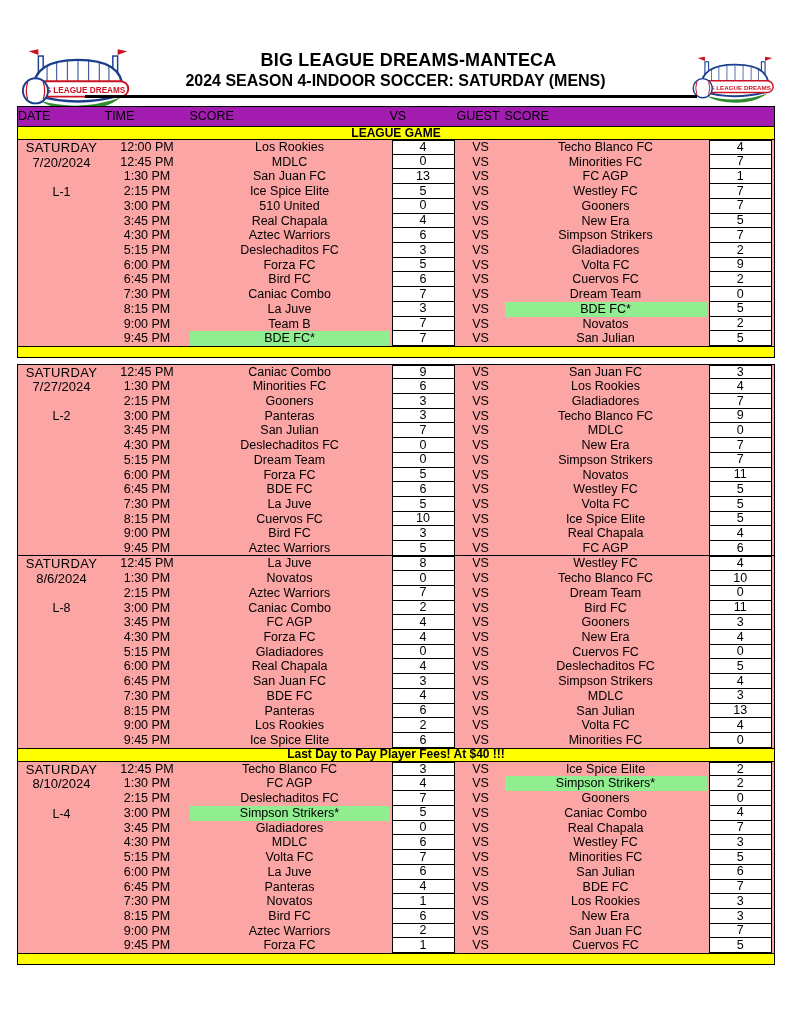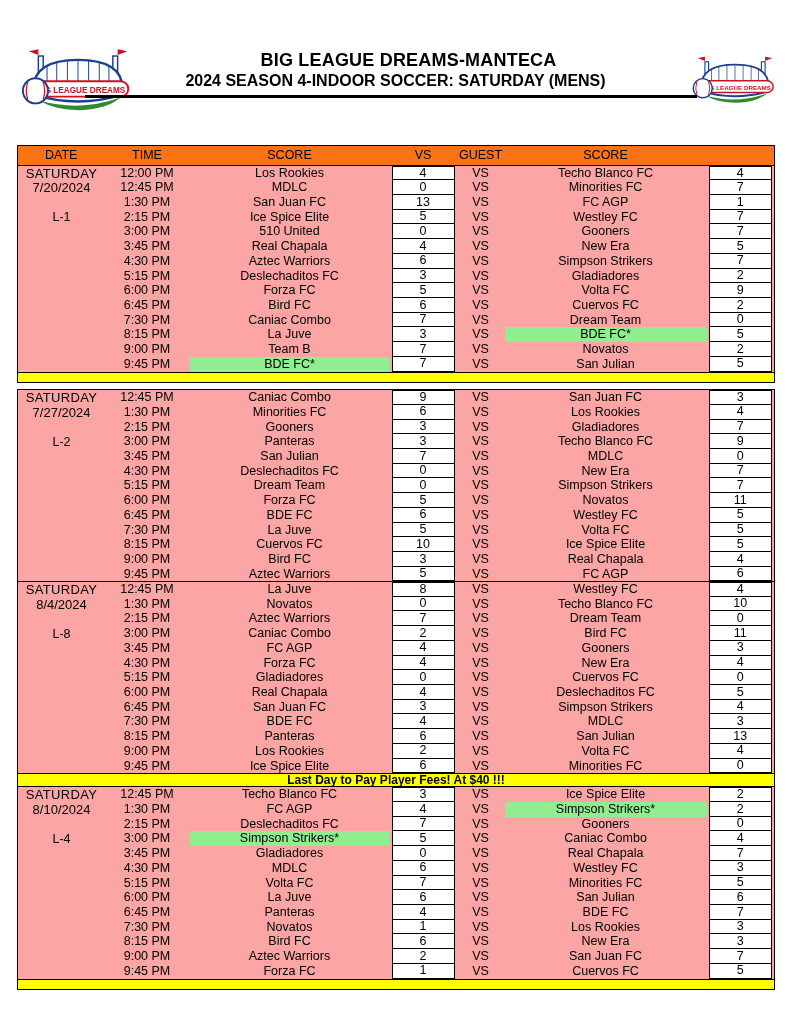--- a/index.html
+++ b/index.html
@@ -16,21 +16,21 @@
   .subtitle{position:absolute;top:72px;left:0;width:100%;text-align:center;
          font-size:16px;font-weight:bold;}
   .title-rule{position:absolute;left:85px;top:95px;width:612px;height:3px;background:#000;}
 
   .table-area{position:absolute;left:17px;top:106px;width:758px;}
   .table-area > * + *{margin-top:-1.5px;}
 
   .grid{display:grid;grid-template-columns:86.5px 85px 200px 67px 48px 202px 1fr;}
 
   .colheader{border:1.5px solid #000;height:19px;line-height:19px;
-             font-size:12.5px;text-align:center;background:#f97316;box-sizing:content-box;margin-top:39px;}
+             font-size:12.5px;text-align:left;background:#a21caf;box-sizing:content-box;}
   .colheader > div{overflow:hidden;white-space:nowrap;}
 
   .banner{background:var(--yellow);border:1.5px solid #000;height:13px;line-height:13px;
           text-align:center;font-weight:bold;font-size:12px;overflow:hidden;}
   .banner.empty{height:10px;}
   .gap{height:6px;background:transparent;}
 
   #sections-mount > * + *{margin-top:-1.5px;}
   #sections-mount > .gap{margin-top:0;}
   #sections-mount > .gap + *{margin-top:0;}
@@ -104,20 +104,21 @@
 
 <div class="table-area">
   <div class="colheader grid">
     <div>DATE</div>
     <div>TIME</div>
     <div>SCORE</div>
     <div>VS</div>
     <div>GUEST</div>
     <div>SCORE</div>
   </div>
+  <div class="banner">LEAGUE GAME</div>
   <div id="sections-mount">
       <div class="section">
     <div class="date-col">
       <div class="day">SATURDAY</div>
       <div class="date">7/20/2024</div>
       <div class="league">L-1</div>
     </div>
     <div class="rows">
           <div class="row grid">
     <div></div>
@@ -479,21 +480,21 @@
     <div class="team">FC AGP</div>
     <div class="scwrap">
       <div class="sc">6</div>
     </div>
   </div>
         </div>
   </div>
       <div class="section">
     <div class="date-col">
       <div class="day">SATURDAY</div>
-      <div class="date">8/4/2024</div>
+      <div class="date">8/6/2024</div>
       <div class="league">L-8</div>
     </div>
     <div class="rows">
           <div class="row grid">
     <div></div>
     <div>12:45 PM</div>
     <div class="team">La Juve</div>
     <div class="scwrap">
       <div class="sc">8</div>
     </div>

